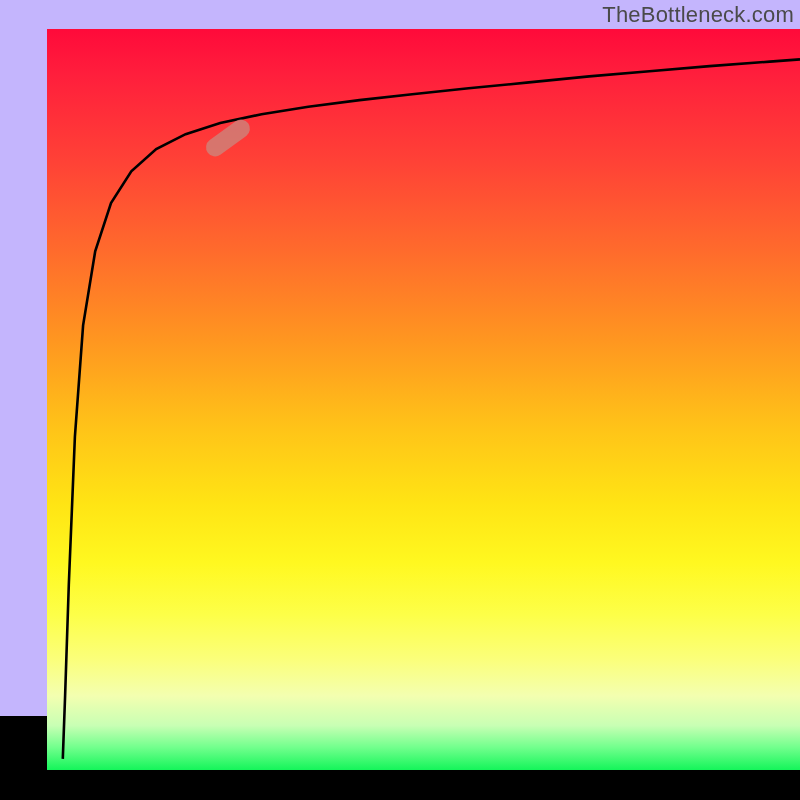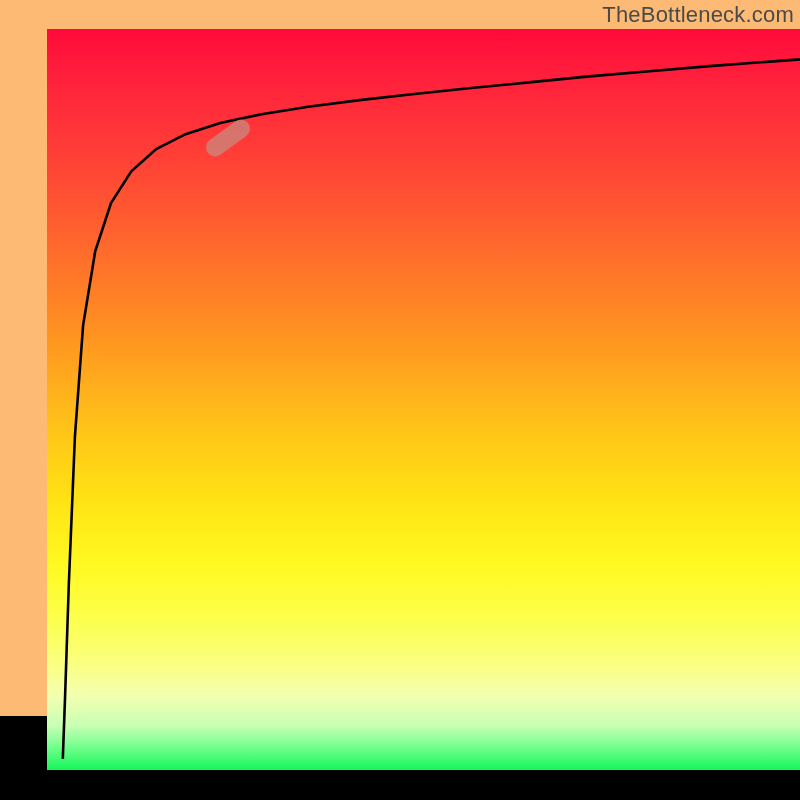--- a/index.html
+++ b/index.html
@@ -7,21 +7,21 @@
     padding: 0;
     width: 800px;
     height: 800px;
     background: #000;
     overflow: hidden;
     font-family: Arial, Helvetica, sans-serif;
   }
   .outer {
     width: 800px;
     height: 716px;
-    background: #fdba74;
+    background: #c4b5fd;
     position: relative;
   }
   .watermark {
     position: absolute;
     top: 2px;
     right: 6px;
     color: #4a4a4a;
     font-size: 22px;
     font-weight: 500;
     letter-spacing: 0.2px;

